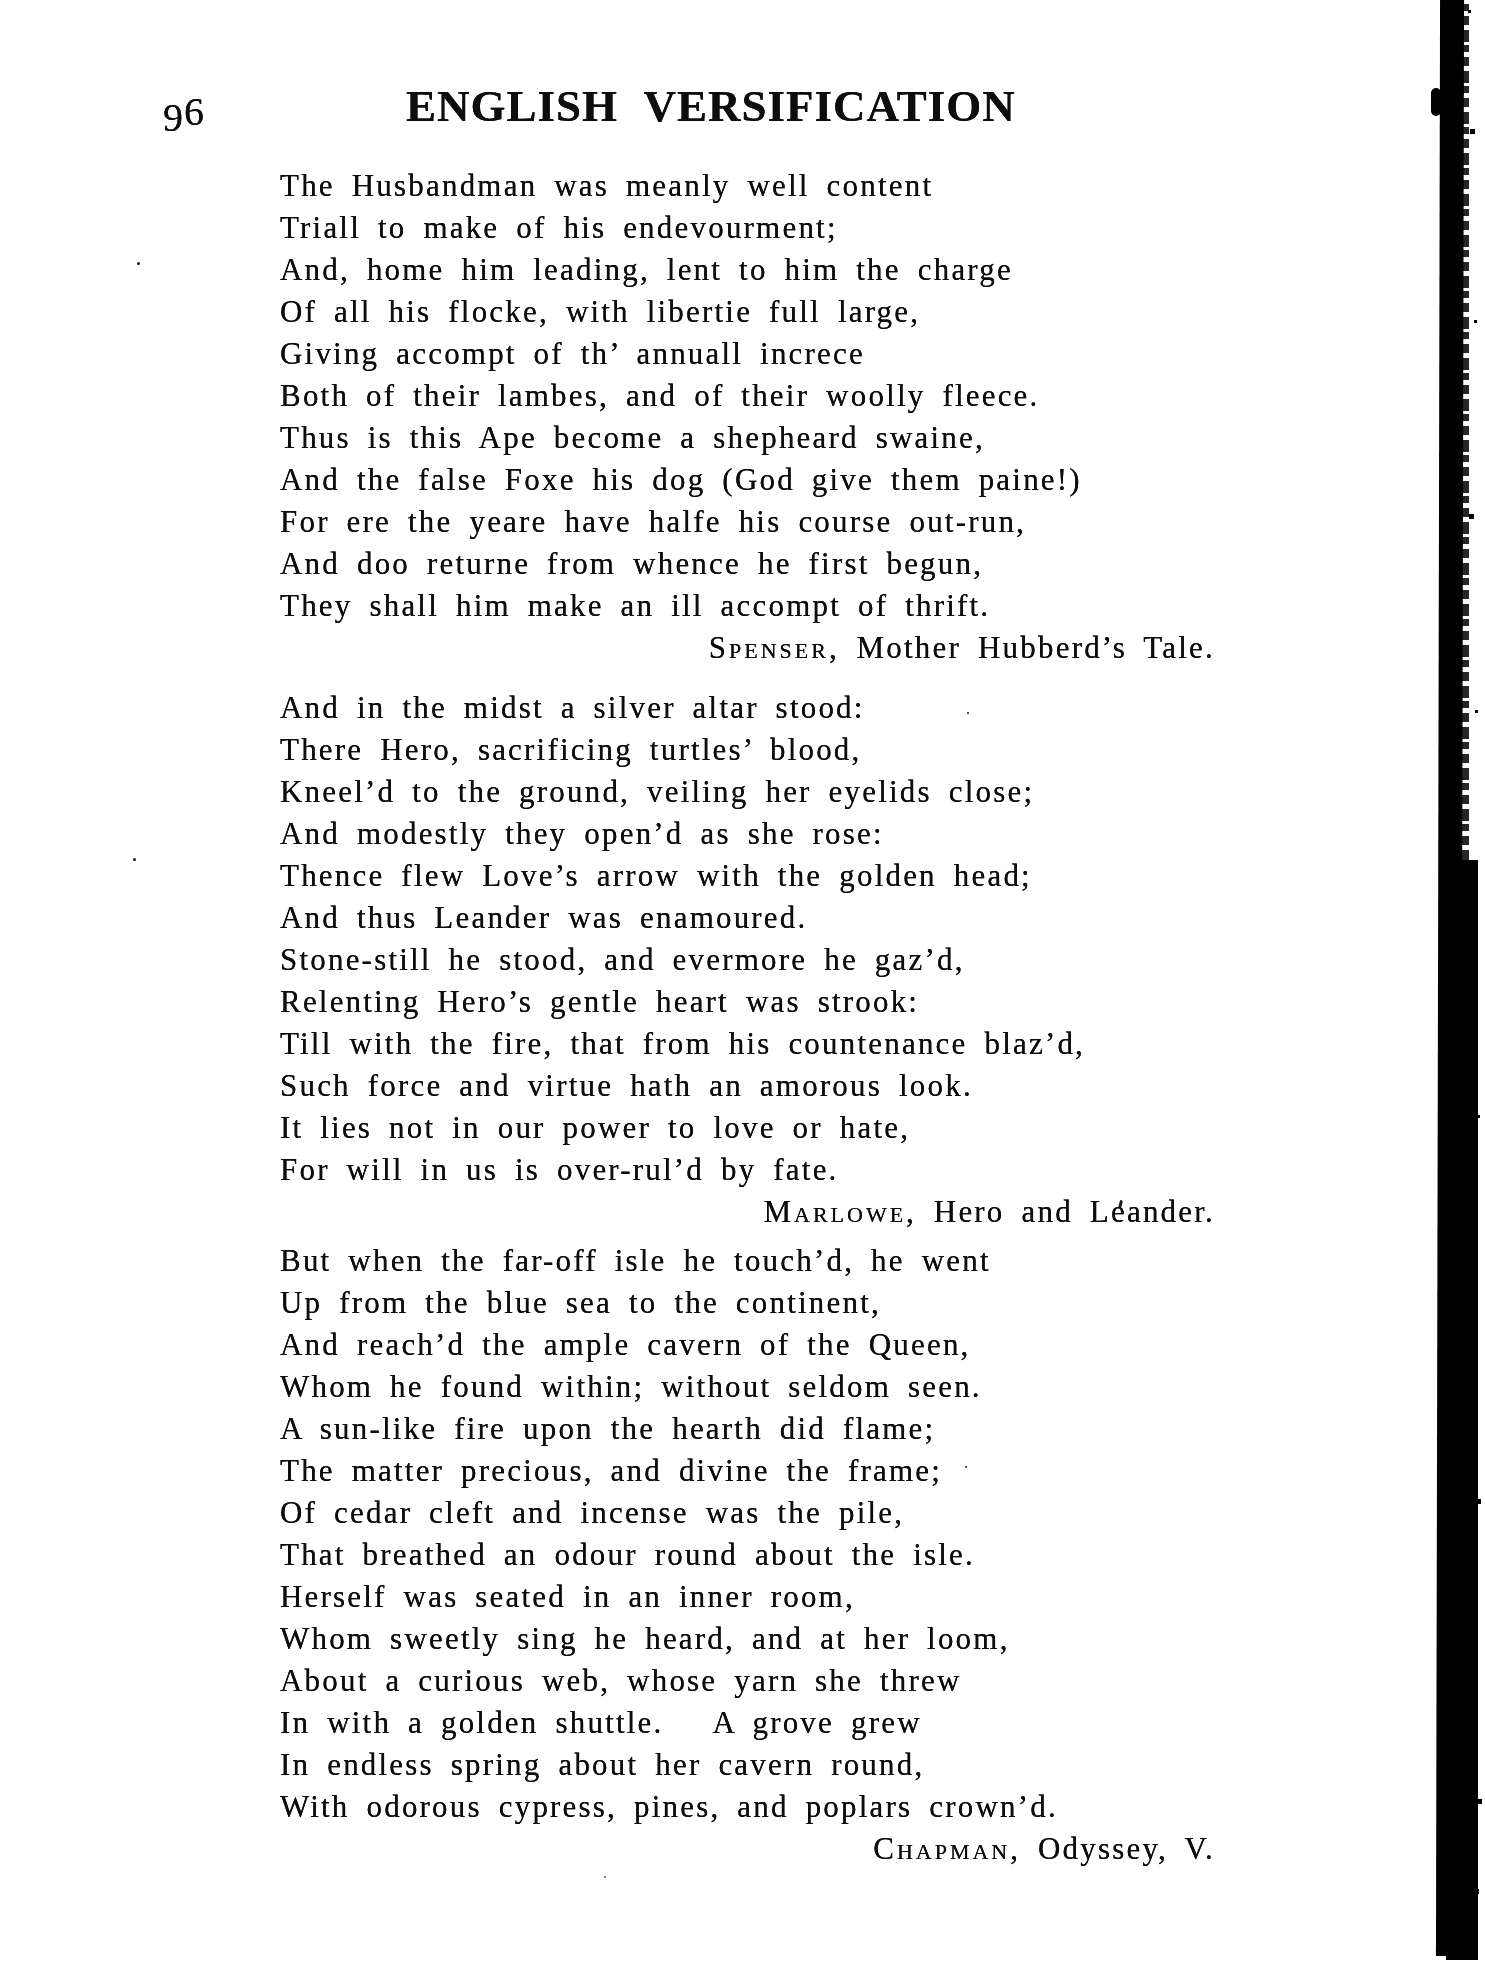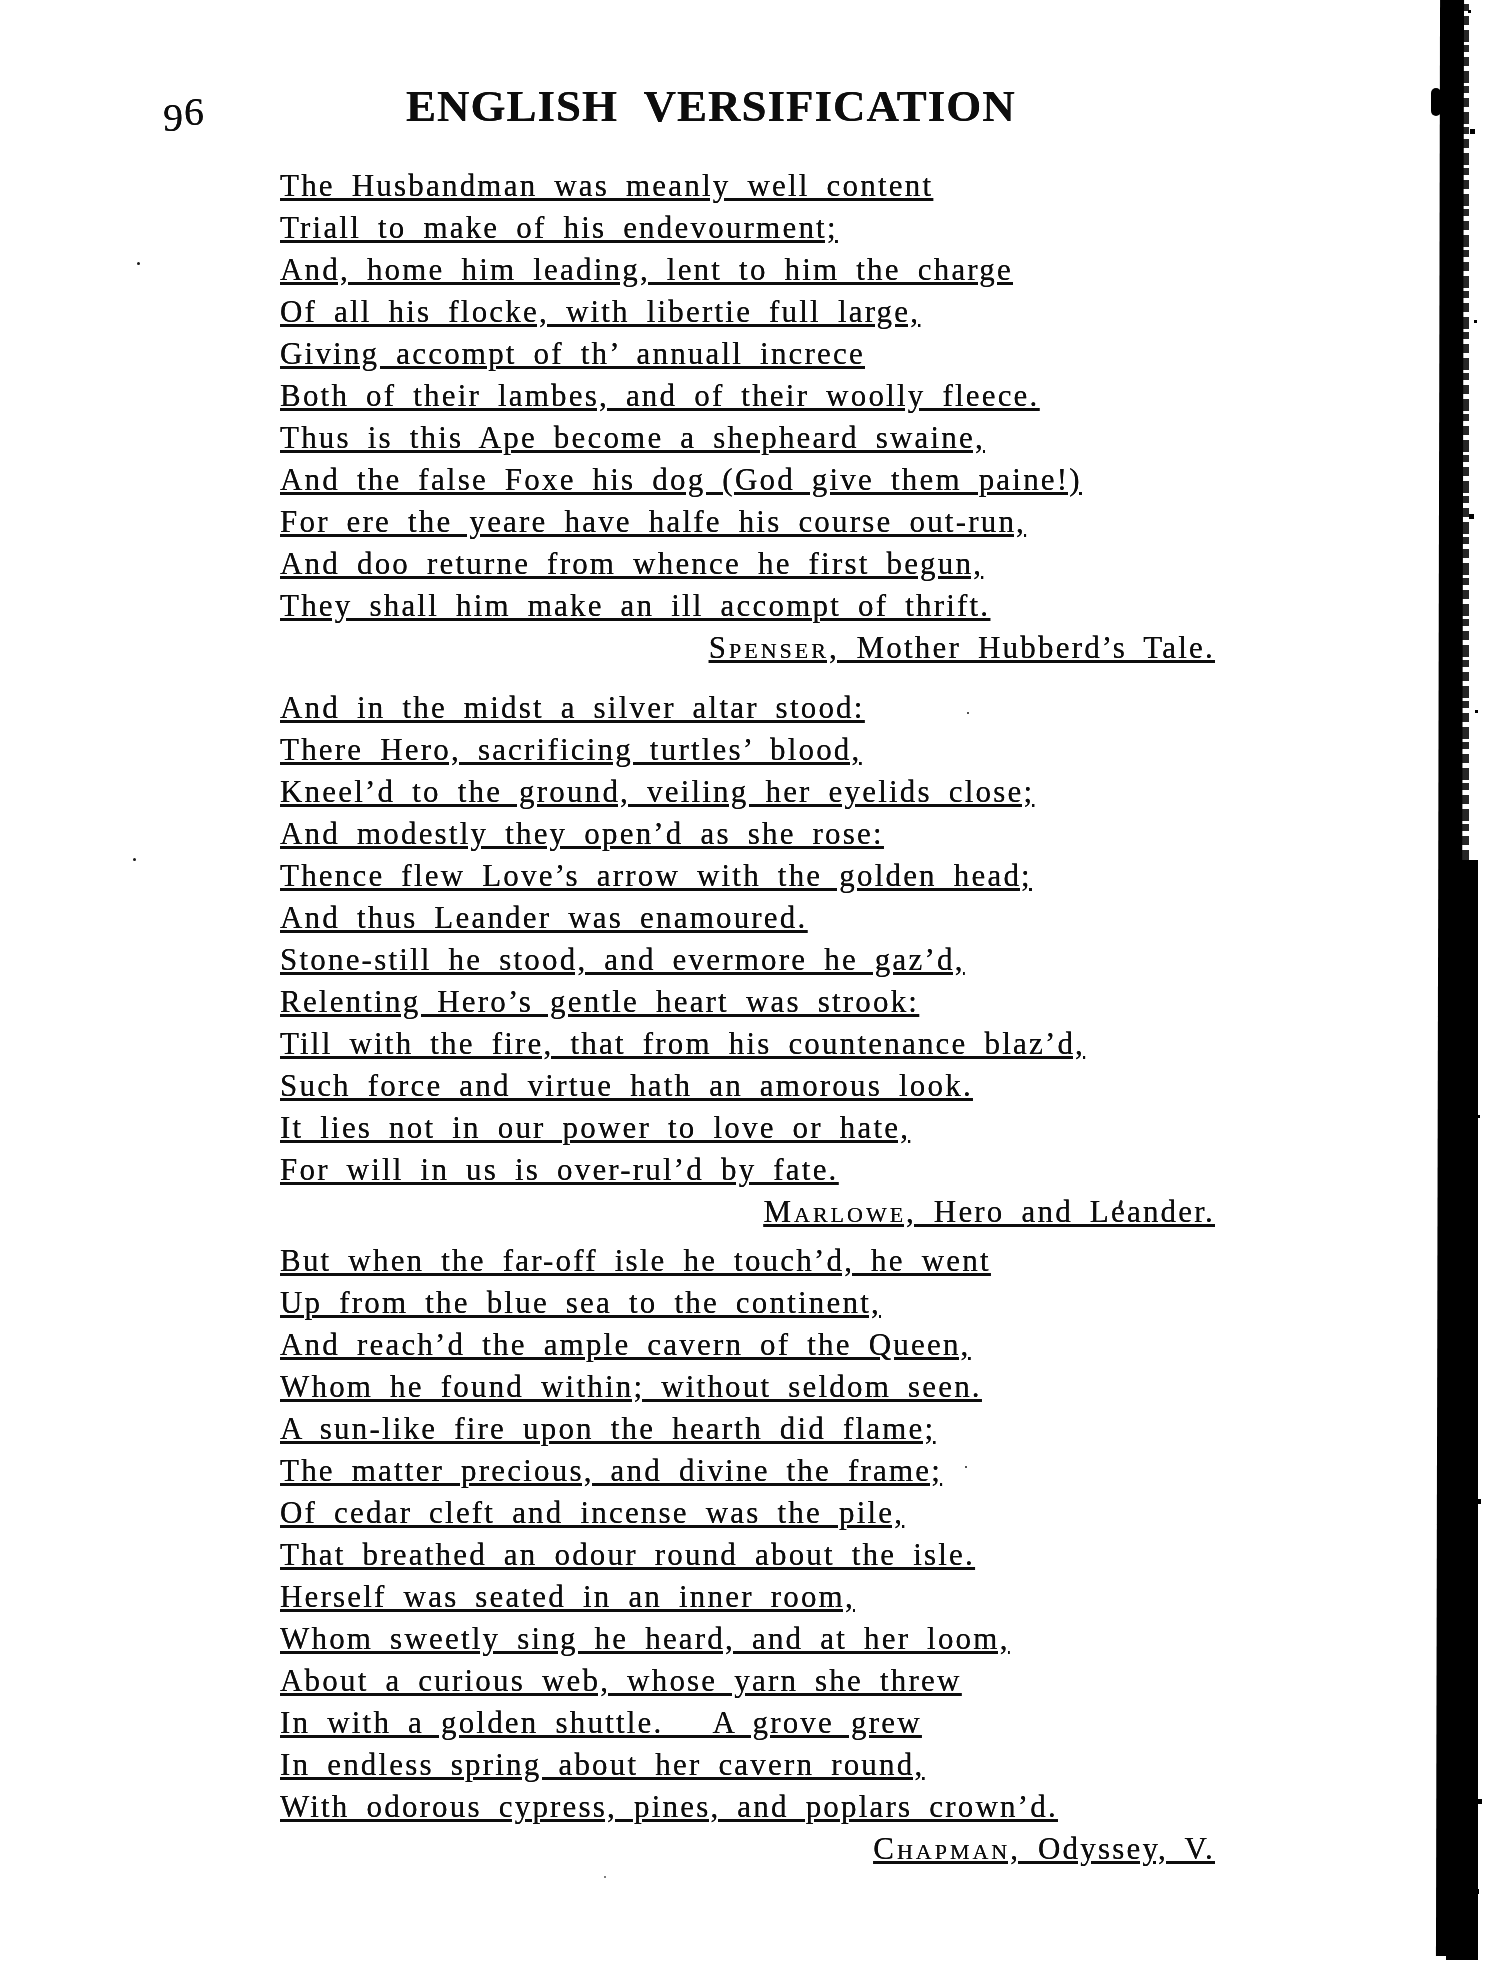--- a/index.html
+++ b/index.html
@@ -28,21 +28,20 @@
     white-space:nowrap;
     text-shadow:0 0 0.5px currentColor;
     margin-left:23px;
   }
   
   .stanza {
     position:absolute; left:280px; width:935px;
     font-size:31px;
     letter-spacing:2.2px; word-spacing:7px;
     text-shadow:0 0 0.6px currentColor;
-    text-decoration:underline;
   }
   .s1 { top:165px; }
   .s2 { top:687px; }
   .s3 { top:1240px; }
   .vline { height:42px; line-height:42px; white-space:pre; }
   .attr  { height:42px; line-height:42px; text-align:right; white-space:pre; }
   .attr .sc {
     font-variant:small-caps;
     letter-spacing:3px;
     text-align:right;

